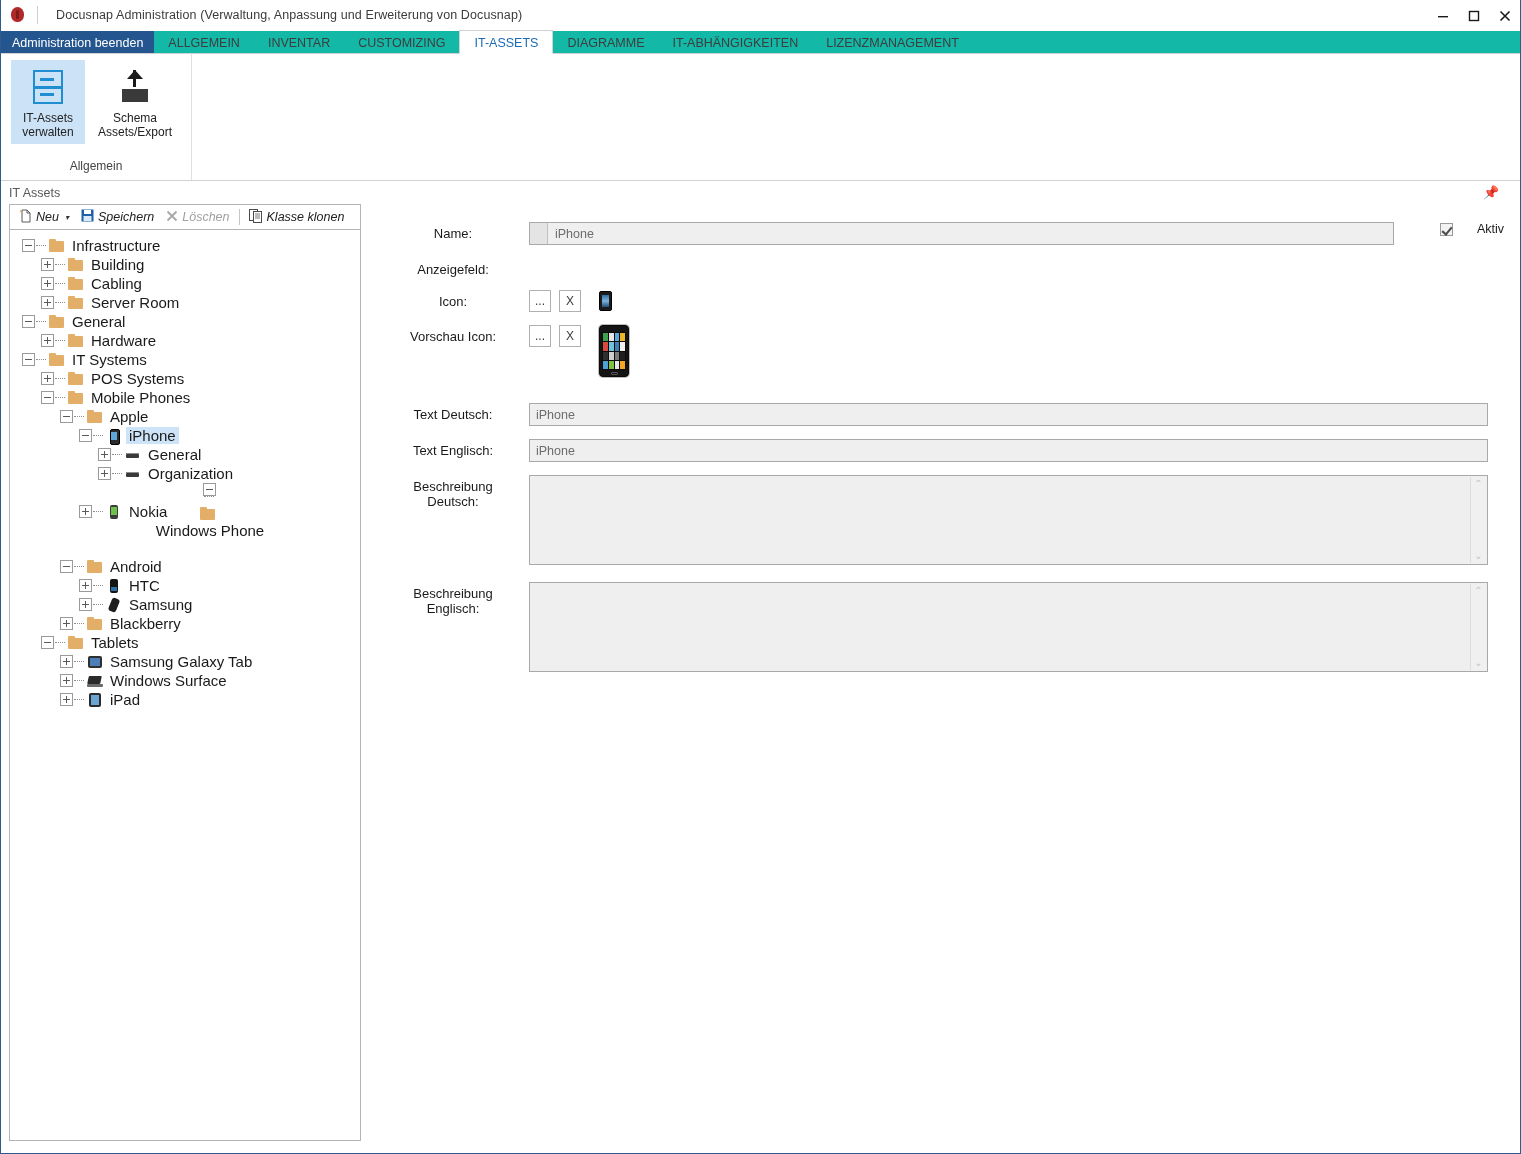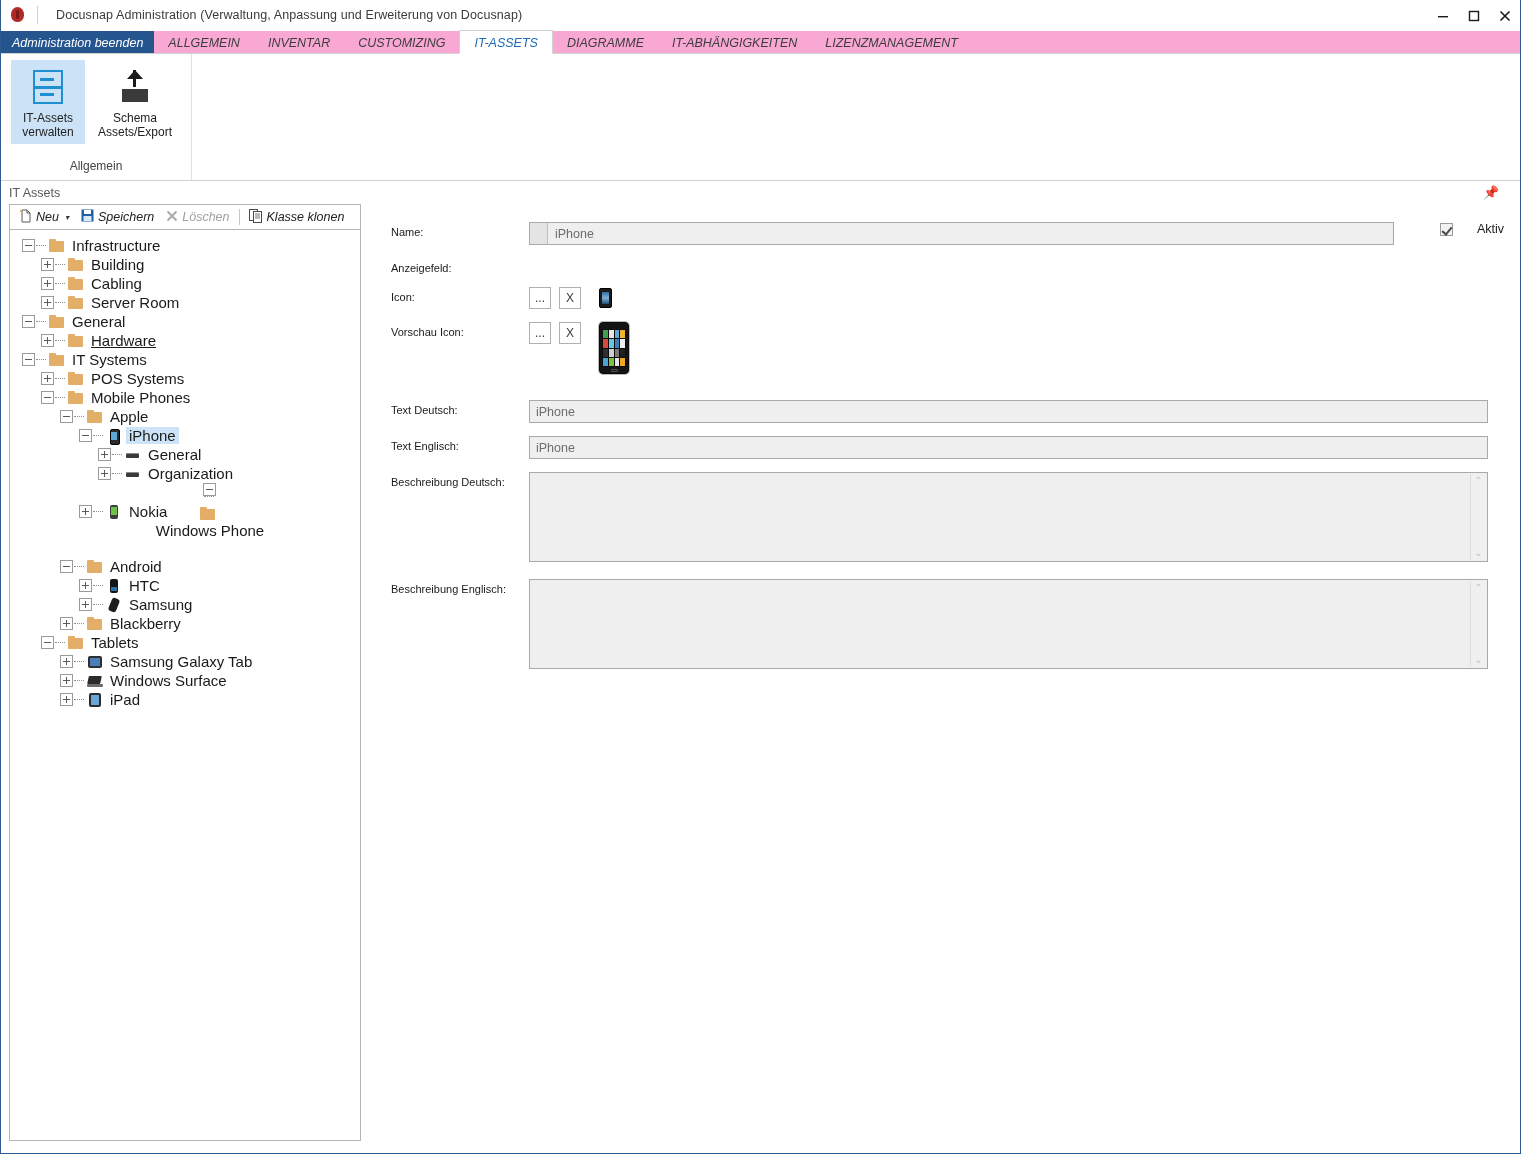--- a/index.html
+++ b/index.html
@@ -64,23 +64,22 @@
     width: 31px; display: flex; align-items: center; justify-content: center;
     color: #1a1a1a; font-size: 13px; cursor: default;
   }
   .winbtn svg { display: block; }
 
   
   .ribbon-tabs {
     height: 23px;
     display: flex;
     align-items: stretch;
-    background: #f9a8d4;
-    position: relative;
-    font-style: italic;
+    background: #14b8a6;
+    position: relative;
   }
   .ribbon-tabs:after {
     content: "";
     position: absolute; left: 0; right: 0; bottom: 0;
     height: 1px; background: #ffffff;
   }
   .tab-exit {
     background: #25558f;
     color: #ffffff;
     font-size: 12.5px;
@@ -361,22 +360,22 @@
   }
   .doc-navs span { cursor: default; }
 
   .form {
     position: relative;
     padding: 18px 16px 0 16px;
   }
   .frow { display: flex; align-items: flex-start; margin-bottom: 13px; }
   .flabel {
     width: 138px;
-    text-align: left;
-    font-size: 11px;
+    text-align: center;
+    font-size: 13px;
     color: #1a1a1a;
     padding-top: 4px;
     padding-right: 14px;
     flex: 0 0 138px;
   }
   .fctl { flex: 1; display: flex; align-items: flex-start; }
 
   .txt {
     height: 23px;
     background: #efefef;
@@ -661,21 +660,21 @@
               <span class="dots"></span>
               <span class="ic folder"></span>
               <span class="label">Server Room</span>
             </div>
             <div class="tnode" style="padding-left: 12px;">
               <span class="exp minus"></span>
               <span class="dots"></span>
               <span class="ic folder"></span>
               <span class="label">General</span>
             </div>
-            <div class="tnode" style="padding-left: 31px; text-decoration: underline;">
+            <div class="tnode" style="padding-left: 31px;">
               <span class="exp plus"></span>
               <span class="dots"></span>
               <span class="ic folder"></span>
               <span class="label">Hardware</span>
             </div>
             <div class="tnode" style="padding-left: 12px;">
               <span class="exp minus"></span>
               <span class="dots"></span>
               <span class="ic folder"></span>
               <span class="label">IT Systems</span>

